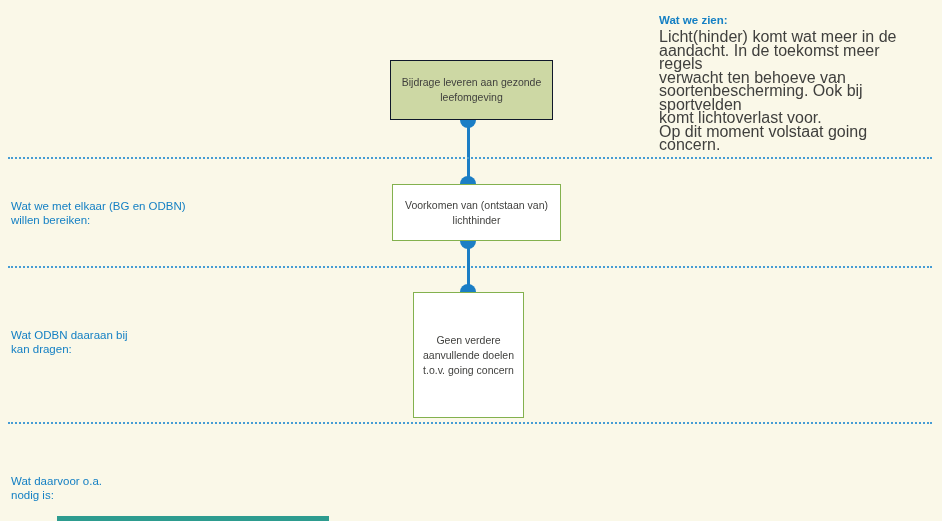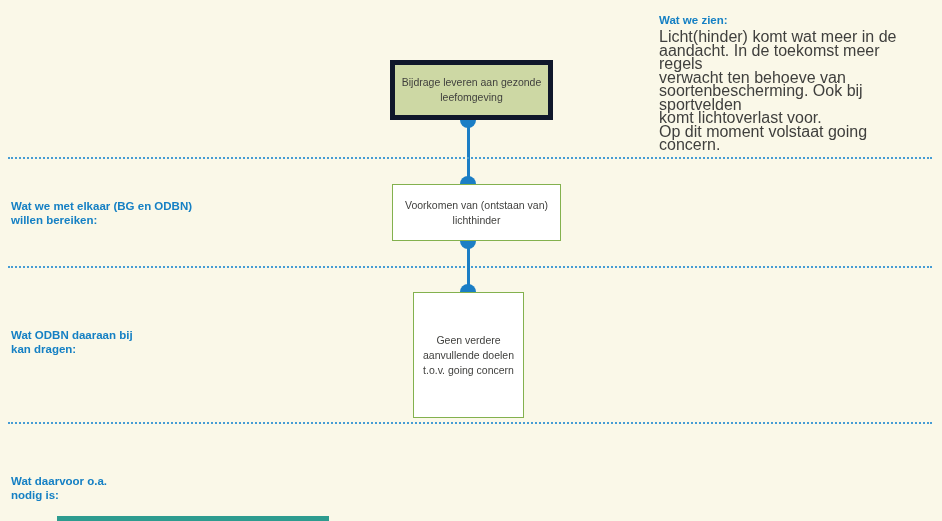--- a/index.html
+++ b/index.html
@@ -14,39 +14,39 @@
   .sep{
     position:absolute;left:8px;width:924px;height:0;
     border-top:2px dotted #459cd4;
   }
   .sep1{top:157px;}
   .sep2{top:266px;}
   .sep3{top:422px;}
   
   .row-label{
     position:absolute;left:11px;
-    color:#1580c4;font-weight:bold;
+    color:#1580c4;font-weight:normal;
     font-size:11.5px;line-height:14px;
     white-space:pre-line;
   }
   .label-achieve{top:199px;}
   .label-contribute{top:328px;}
   .label-needed{top:474px;}
   
   .node{
     position:absolute;
     display:flex;align-items:center;justify-content:center;
     text-align:center;
     font-size:10.5px;line-height:15px;color:#3f3f3d;
     white-space:pre-line;
     box-sizing:border-box;
   }
   .goal-box{
     left:390px;top:60px;width:163px;height:60px;
-    background:#cdd8a4;border:5px solid #0f172a;
+    background:#cdd8a4;border:1px solid #0f172a;
   }
   .objective-box{
     left:392px;top:184px;width:169px;height:57px;
     background:#ffffff;border:1.5px solid #83b14e;
   }
   .contribution-box{
     left:413px;top:292px;width:111px;height:126px;
     background:#ffffff;border:1.5px solid #83b14e;
   }
   

